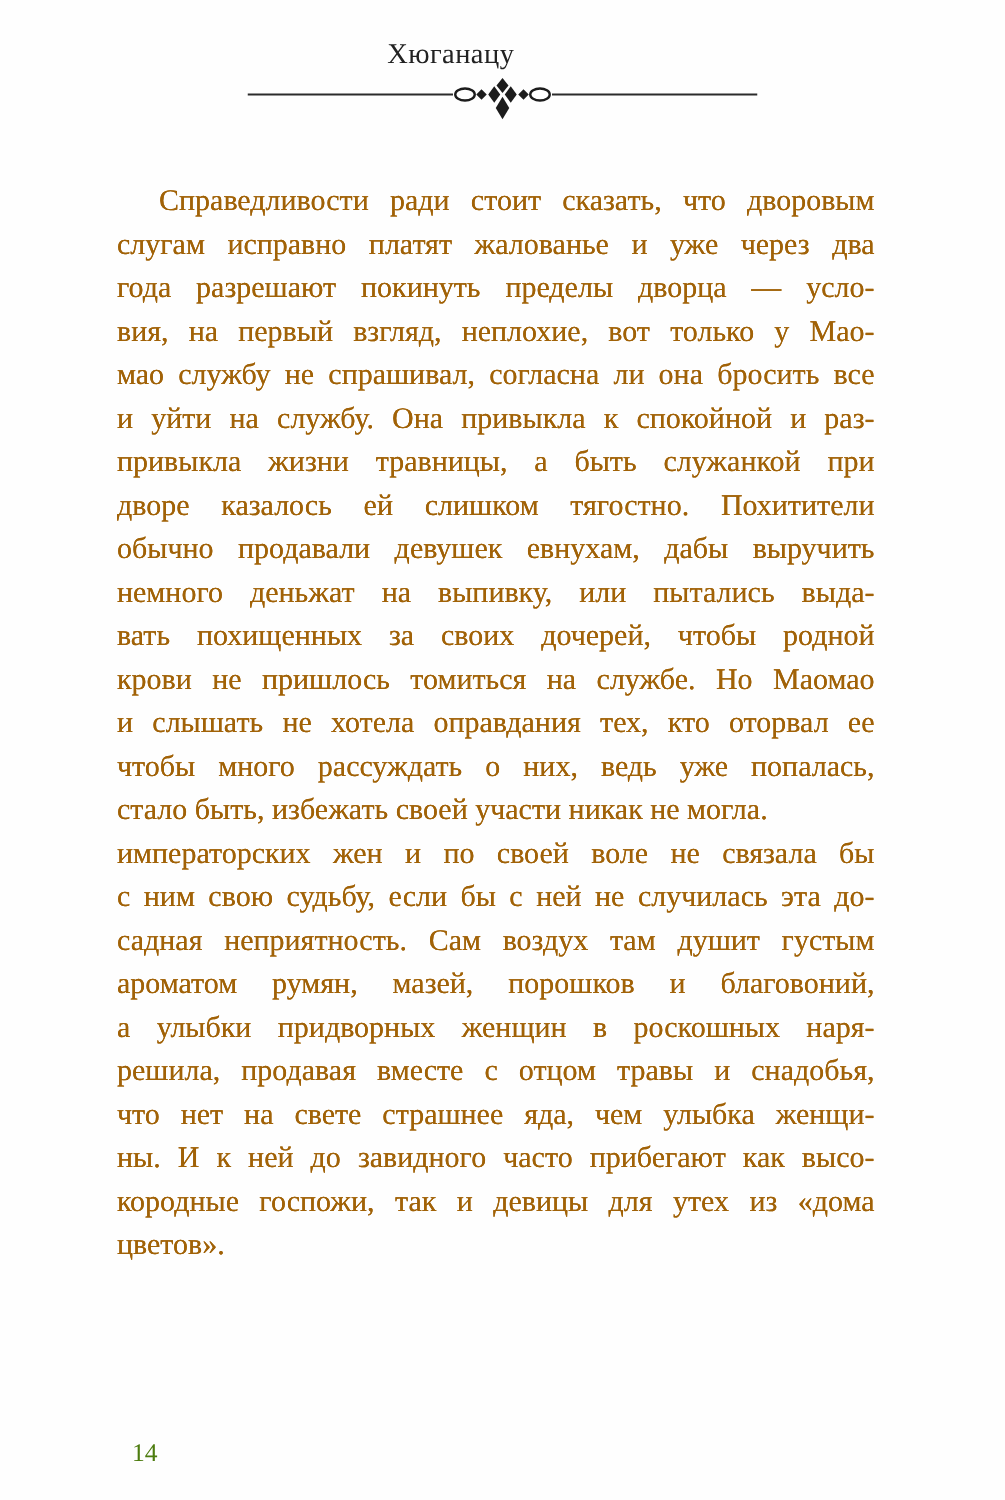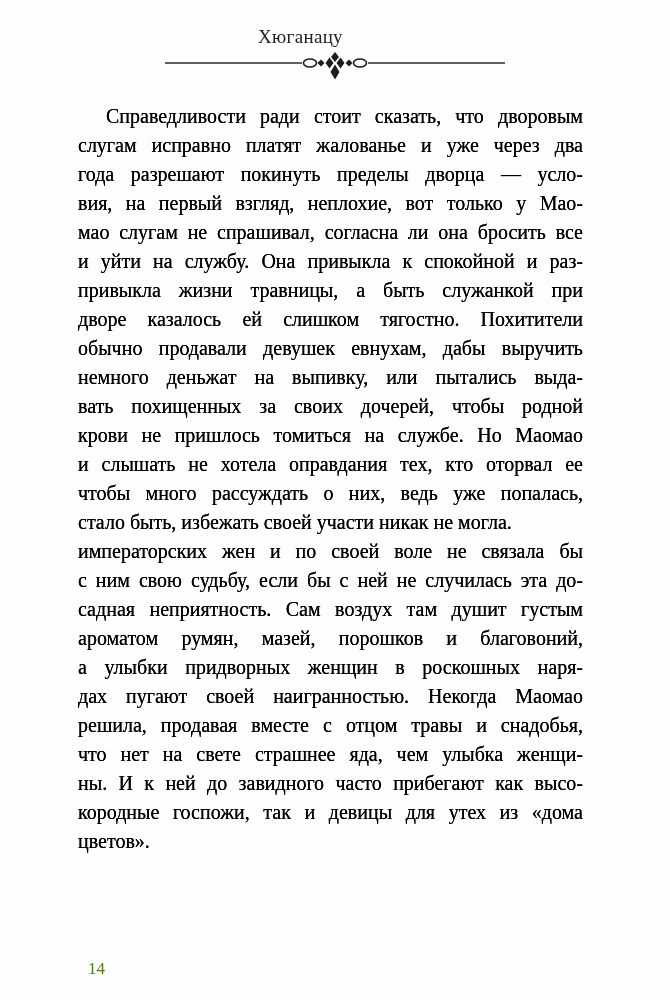--- a/index.html
+++ b/index.html
@@ -29,25 +29,25 @@
   }
   .divider {
     position: absolute;
     top: 50px;
     left: 165px;
     width: 340px;
     height: 34px;
   }
   .text-block {
     position: absolute;
-    top: 102px;
+    top: 120px;
     left: 78px;
     width: 505px;
     font-size: 20px;
-    color: #000000;
+    color: #a16207;
     text-shadow: 0 0 0.4px currentColor;
   }
   .line {
     height: 29px;
     line-height: 29px;
     text-align: justify;
     text-align-last: justify;
     overflow: hidden;
   }
   .line.indent {
@@ -89,37 +89,36 @@
       <path d="M175.5 7.5 L179.5 13 L175.5 18.5 L171.5 13 Z" fill="#1c1c1c"></path>
       <path d="M170 14.5 L174.5 22 L170 29.5 L165.5 22 Z" fill="#1c1c1c"></path>
     </svg>
   </div>
 
   <main class="text-block" id="text-block">
       <div class="line indent">Справедливости ради стоит сказать, что дворовым</div>
       <div class="line">слугам исправно платят жалованье и уже через два</div>
       <div class="line">года разрешают покинуть пределы дворца — усло-</div>
       <div class="line">вия, на первый взгляд, неплохие, вот только у Мао-</div>
-      <div class="line">мао слугам не спрашивал, согласна ли она бросить все</div>
+      <div class="line">мао службу не спрашивал, согласна ли она бросить все</div>
       <div class="line">и уйти на службу. Она привыкла к спокойной и раз-</div>
       <div class="line">привыкла жизни травницы, а быть служанкой при</div>
       <div class="line">дворе казалось ей слишком тягостно. Похитители</div>
       <div class="line">обычно продавали девушек евнухам, дабы выручить</div>
       <div class="line">немного деньжат на выпивку, или пытались выда-</div>
       <div class="line">вать похищенных за своих дочерей, чтобы родной</div>
       <div class="line">крови не пришлось томиться на службе. Но Маомао</div>
       <div class="line">и слышать не хотела оправдания тех, кто оторвал ее</div>
       <div class="line">чтобы много рассуждать о них, ведь уже попалась,</div>
       <div class="line last">стало быть, избежать своей участи никак не могла.</div>
       <div class="line">императорских жен и по своей воле не связала бы</div>
       <div class="line">с ним свою судьбу, если бы с ней не случилась эта до-</div>
       <div class="line">садная неприятность. Сам воздух там душит густым</div>
       <div class="line">ароматом румян, мазей, порошков и благовоний,</div>
       <div class="line">а улыбки придворных женщин в роскошных наря-</div>
-      <div class="line">дах пугают своей наигранностью. Некогда Маомао</div>
       <div class="line">решила, продавая вместе с отцом травы и снадобья,</div>
       <div class="line">что нет на свете страшнее яда, чем улыбка женщи-</div>
       <div class="line">ны. И к ней до завидного часто прибегают как высо-</div>
       <div class="line">кородные госпожи, так и девицы для утех из «дома</div>
       <div class="line last">цветов».</div>
     </main>
 
   <div class="page-number">14</div>
 
 </div>

